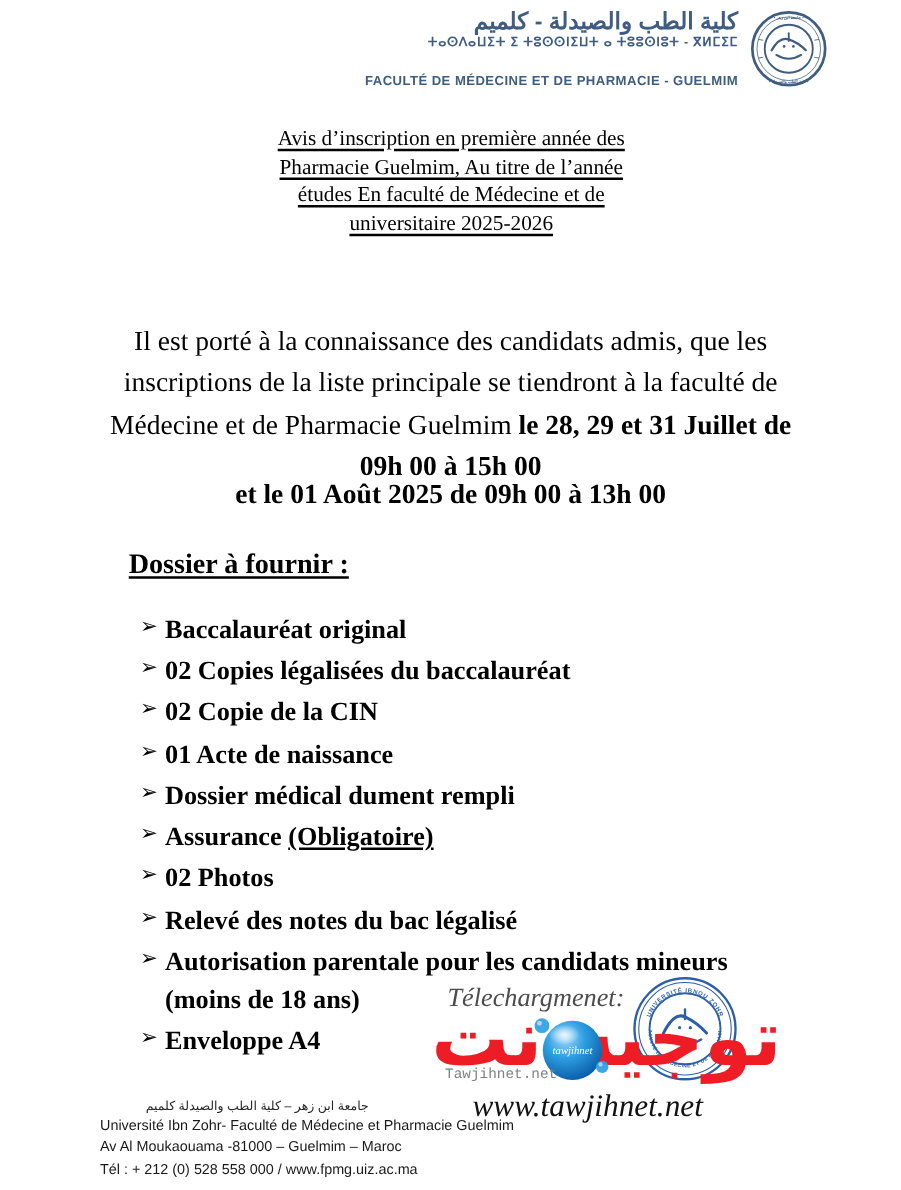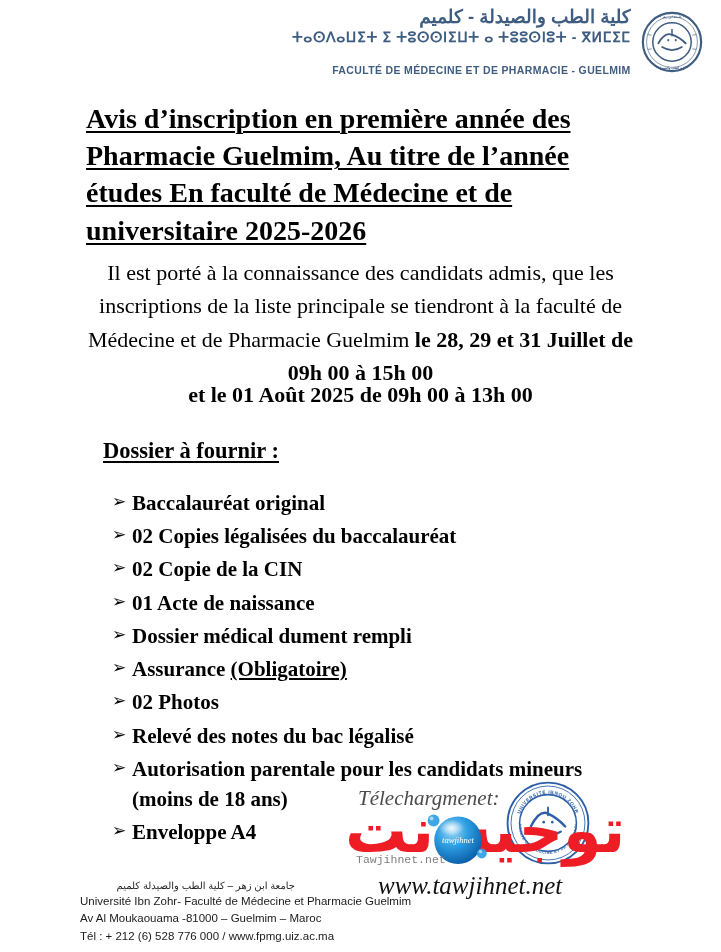--- a/index.html
+++ b/index.html
@@ -25,38 +25,38 @@
     text-align:right;
     color:#3f5d80;
     font-family:"Liberation Sans", sans-serif;
   }
   .hdr-ar{
     font-size:18.5px;font-weight:bold;letter-spacing:1px;
     direction:rtl;line-height:1.15;white-space:nowrap;
     color:#3f5d80;
   }
   .hdr-tif{
-    font-size:14px;font-weight:bold;letter-spacing:.6px;
+    font-size:10px;font-weight:bold;letter-spacing:.6px;
     line-height:1.35;white-space:nowrap;color:#3f5d80;
     margin-top:1px;
   }
   .hdr-fr{
     font-size:10.5px;font-weight:bold;letter-spacing:.35px;
     line-height:1.35;white-space:nowrap;color:#3f5d80;
     margin-top:16px;
   }
   .seal{
     width:62px;height:62px;flex:0 0 62px;position:relative;
   }
 
   
   .title{
     position:absolute;left:86px;top:100px;width:550px;
-    text-align:left;
-    font-size:28px;font-weight:bold;line-height:1.33;
+    text-align:center;
+    font-size:17px;font-weight:normal;line-height:1.33;
     color:#000;
   }
   .title .ln{ display:block; }
   .title .u{
     text-decoration:underline;
     text-underline-offset:3px;
     text-decoration-thickness:2px;
   }
 
   
@@ -303,16 +303,16 @@
 
     <div class="wm-caption">Tawjihnet.net</div>
 
     <div class="wm-url">www.tawjihnet.net</div>
   </div>
 
   <div class="footer">
     <div class="f-ar">جامعة ابن زهر – كلية الطب والصيدلة كلميم</div>
     <div class="f-l">Université Ibn Zohr- Faculté de Médecine et Pharmacie Guelmim</div>
     <div class="f-l">Av Al Moukaouama -81000 – Guelmim – Maroc</div>
-    <div class="f-l">Tél : + 212 (6) 528 776 000 / www.fpmg.uiz.ac.ma</div>
+    <div class="f-l">Tél : + 212 (0) 528 558 000 / www.fpmg.uiz.ac.ma</div>
   </div>
 
 </div>
 
 </body></html>

